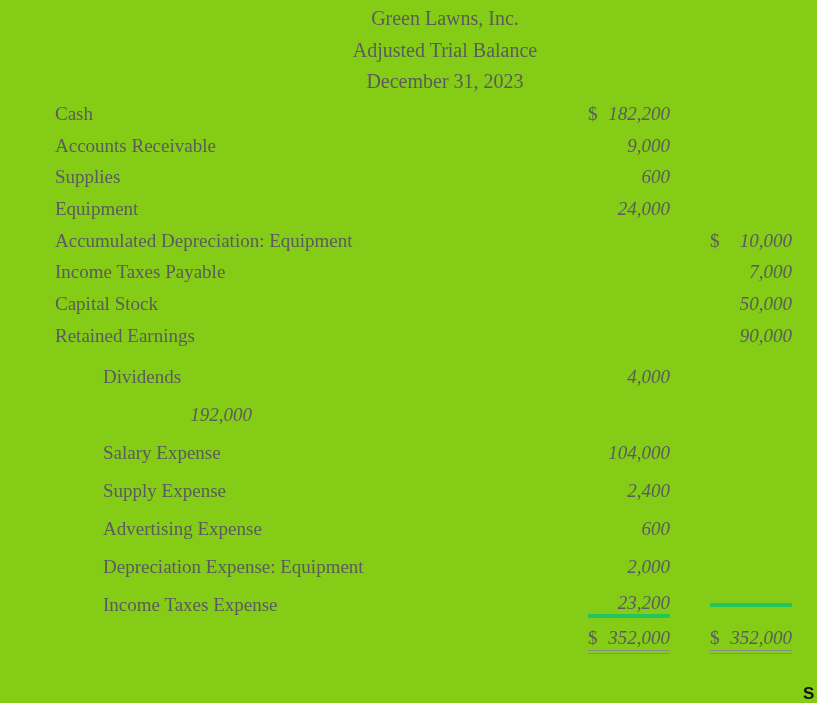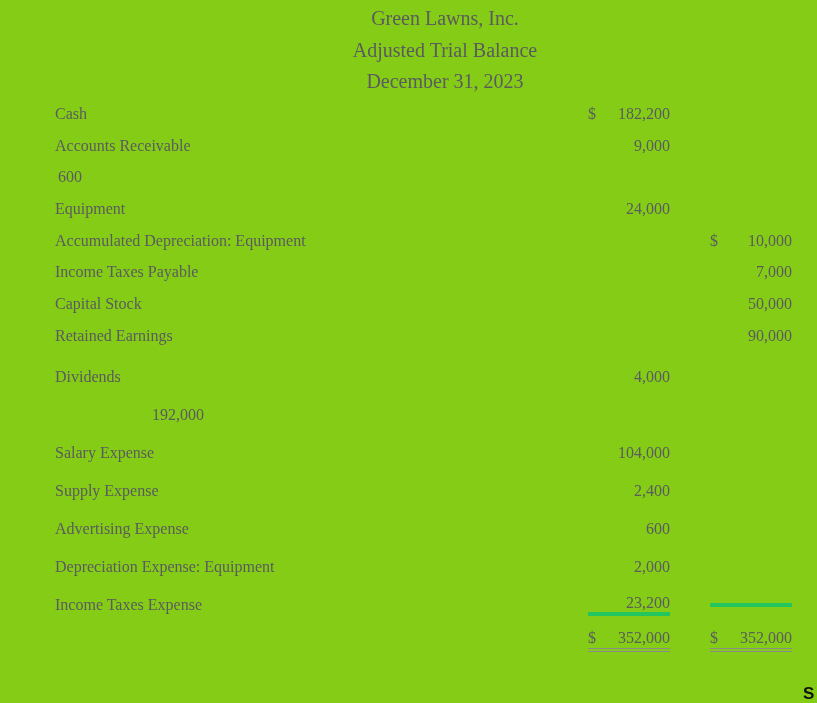--- a/index.html
+++ b/index.html
@@ -22,35 +22,35 @@
   }
   .doc-header .hline {
     height: 31.7px; line-height: 31.7px;
     font-size: 20px;
   }
   
   .tb-table { position: absolute; top: 98px; left: 0; right: 0; }
   .row {
     display: flex; align-items: center;
     height: 31.7px;
-    font-size: 16px;
-  }
-  .row.tall { height: 38px; }
+    font-size: 19px;
+  }
+  .row.tall { height: 38px; margin-left: 48px; }
   
   .row:not(.tall) + .row.tall { margin-top: 6px; }
   .acct { flex: 1; padding-left: 55px; white-space: nowrap; }
   .amt {
     width: 82px;
     display: flex; justify-content: space-between; align-items: baseline;
     white-space: nowrap;
   }
   .amt.debit  { margin-right: 40px; }
   .amt.credit { margin-right: 25px; }
   .amt .cur { min-width: 0; }
-  .amt .val { margin-left: auto; }
+  .amt .val { margin-left: auto; font-style: italic; }
   .amt.rule   { border-bottom: 4px solid #22c55e; }
   .amt.double { border-bottom: 4px double #8a8c8e; padding-bottom: 1px; }
   .row.total-row .amt { position: relative; top: -2px; }
   
   .stray-fragment {
     position: absolute; left: 803px; top: 684px;
     font-family: "Liberation Sans", sans-serif;
     font-weight: bold; font-size: 17px; color: #111111;
   }
 </style>
@@ -83,20 +83,21 @@
         <div class="amt debit">
           <span class="cur"></span>
           <span class="val">9,000</span>
         </div>
         <div class="amt credit">
           <span class="cur"></span>
           <span class="val"></span>
         </div>
       </div>
       <div class="row">
+        <div class="acct">Supplies</div>
         <div class="amt debit">
           <span class="cur"></span>
           <span class="val">600</span>
         </div>
         <div class="amt credit">
           <span class="cur"></span>
           <span class="val"></span>
         </div>
       </div>
       <div class="row">

